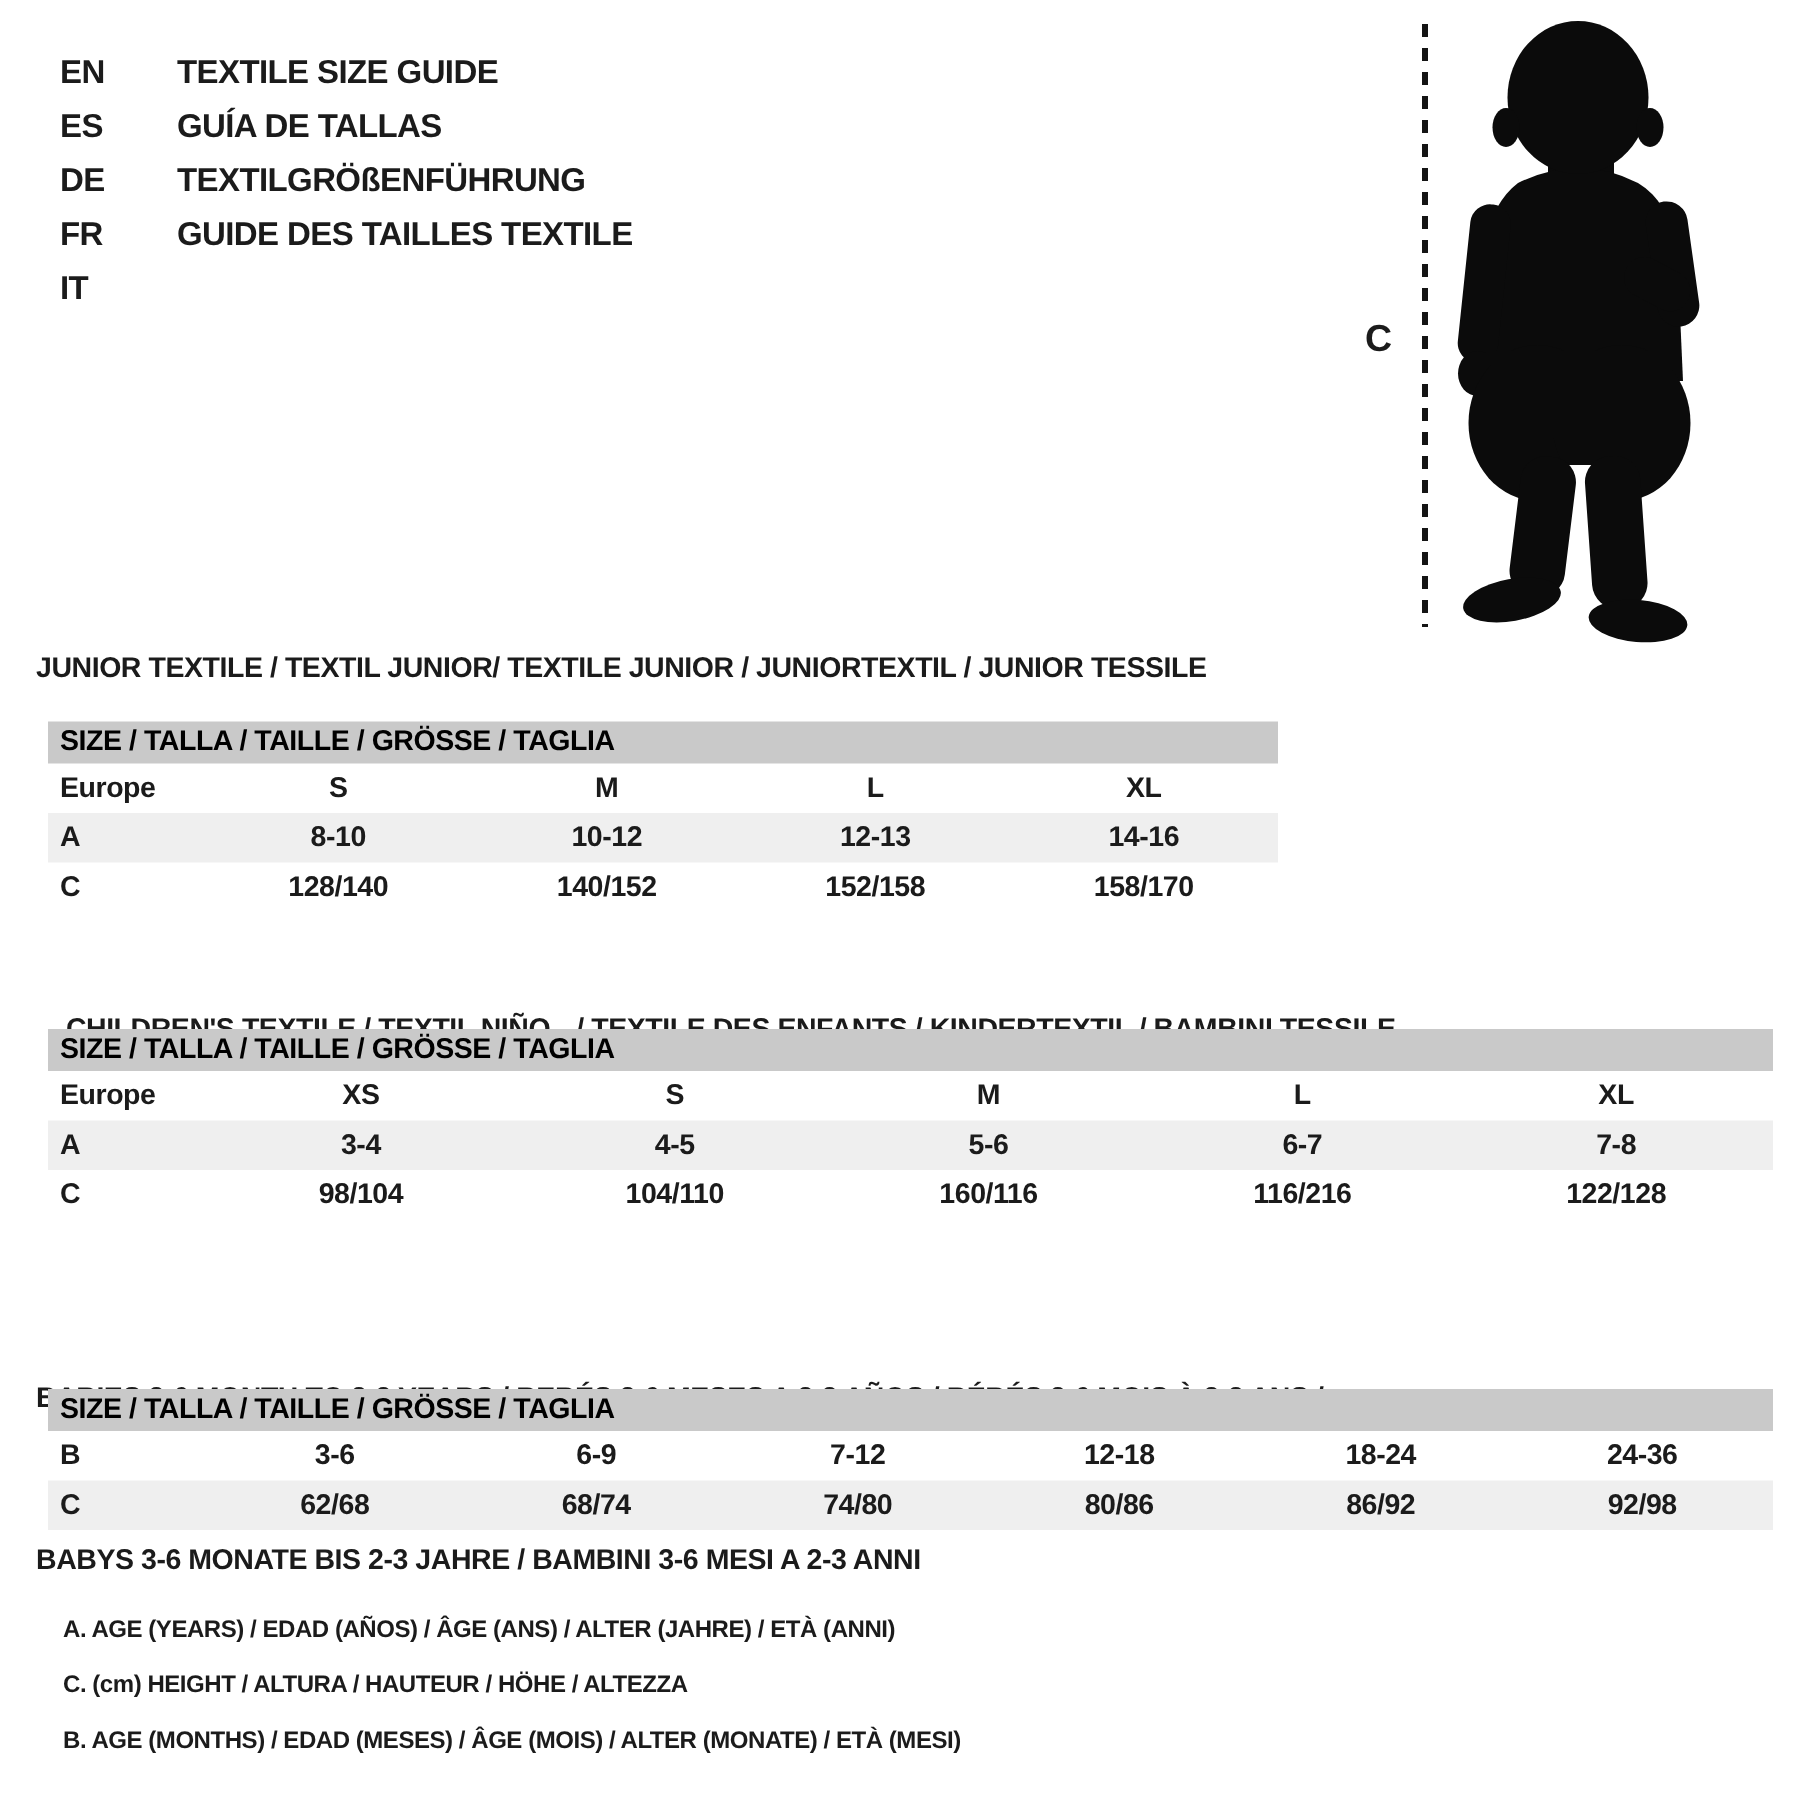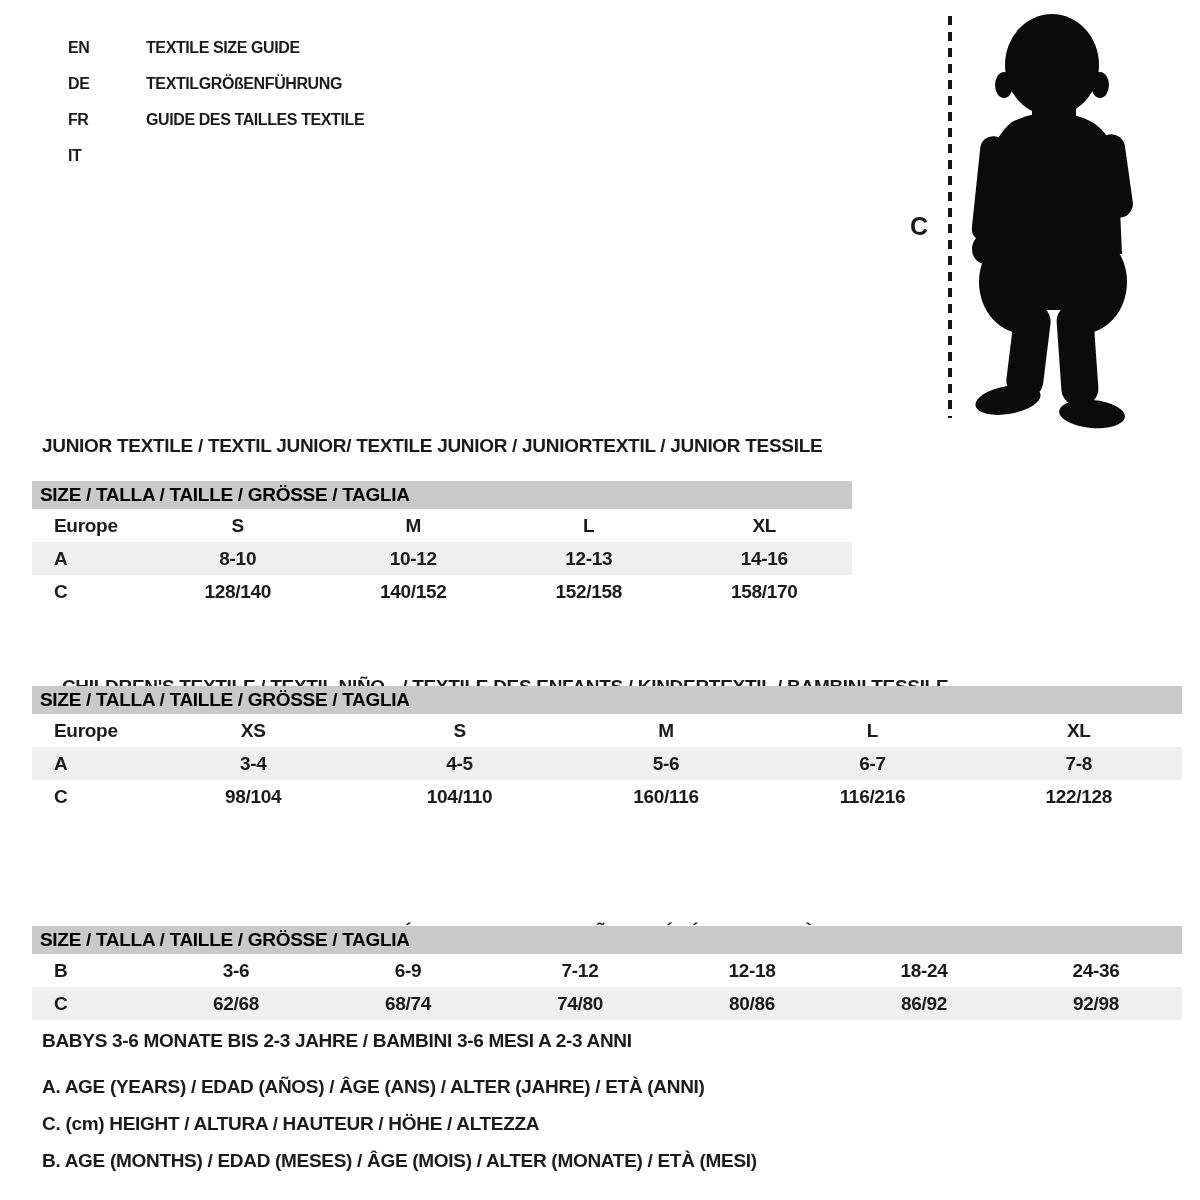--- a/index.html
+++ b/index.html
@@ -2,55 +2,59 @@
 <html><head>
 <meta charset="utf-8">
 <style>
   html,body{margin:0;padding:0;background:#ffffff;}
   .page{
     position:relative;width:1200px;height:1200px;background:#ffffff;overflow:hidden;
     font-family:"Liberation Sans","DejaVu Sans",sans-serif;font-weight:700;color:#1b1b1b;
   }
   
   .langs{position:absolute;left:40px;top:30px;}
-  .lang-row{display:flex;height:36px;align-items:center;font-size:16px;letter-spacing:-0.4px;margin-left:28px;}
+  .lang-row{display:flex;height:36px;align-items:center;font-size:22px;letter-spacing:-0.4px;}
   .lang-code{width:78px;}
   .lang-title{white-space:pre;text-align:right;}
   
   .dash-line{
     position:absolute;left:948px;top:16px;width:4px;height:402px;
     background:repeating-linear-gradient(to bottom,#141414 0 9px,transparent 9px 16px);
   }
   .c-label{position:absolute;left:910px;top:212px;font-size:25px;}
   .silhouette{position:absolute;left:958px;top:8px;}
   
-  .section-title{position:absolute;left:42px;font-size:19px;letter-spacing:-0.3px;line-height:36px;white-space:pre;}
+  .section-title{position:absolute;left:24px;font-size:19px;letter-spacing:-0.3px;line-height:36px;white-space:pre;}
   .sub{font-size:13px;vertical-align:-4px;}
   .size-table{position:absolute;left:32px;}
   .size-header-bar{
     height:28px;background:#c9c9c9;color:#000000;font-size:19px;line-height:28px;
     padding-left:8px;box-sizing:border-box;letter-spacing:-0.3px;
   }
   .t-row{display:flex;height:33px;align-items:center;font-size:19px;letter-spacing:-0.3px;}
   .t-row.shade{background:#efefef;}
-  .t-label{width:104px;padding-left:8px;box-sizing:border-box;margin-left:14px;}
+  .t-label{width:104px;padding-left:8px;box-sizing:border-box;}
   .cell{flex:1;text-align:center;}
   
   .notes{position:absolute;left:42px;top:1068px;}
-  .note{height:37px;display:flex;align-items:center;font-size:19px;letter-spacing:-0.3px;white-space:pre;}
+  .note{height:37px;display:flex;align-items:center;font-size:16px;letter-spacing:-0.3px;white-space:pre;}
 </style>
 </head>
 <body>
 
 <div class="page">
 
   <div class="langs" id="langs">
       <div class="lang-row">
         <div class="lang-code">EN</div>
         <div class="lang-title">TEXTILE SIZE GUIDE</div>
+      </div>
+      <div class="lang-row">
+        <div class="lang-code">ES</div>
+        <div class="lang-title">GUÍA DE TALLAS</div>
       </div>
       <div class="lang-row">
         <div class="lang-code">DE</div>
         <div class="lang-title">TEXTILGRÖßENFÜHRUNG</div>
       </div>
       <div class="lang-row">
         <div class="lang-code">FR</div>
         <div class="lang-title">GUIDE DES TAILLES TEXTILE</div>
       </div>
       <div class="lang-row">

